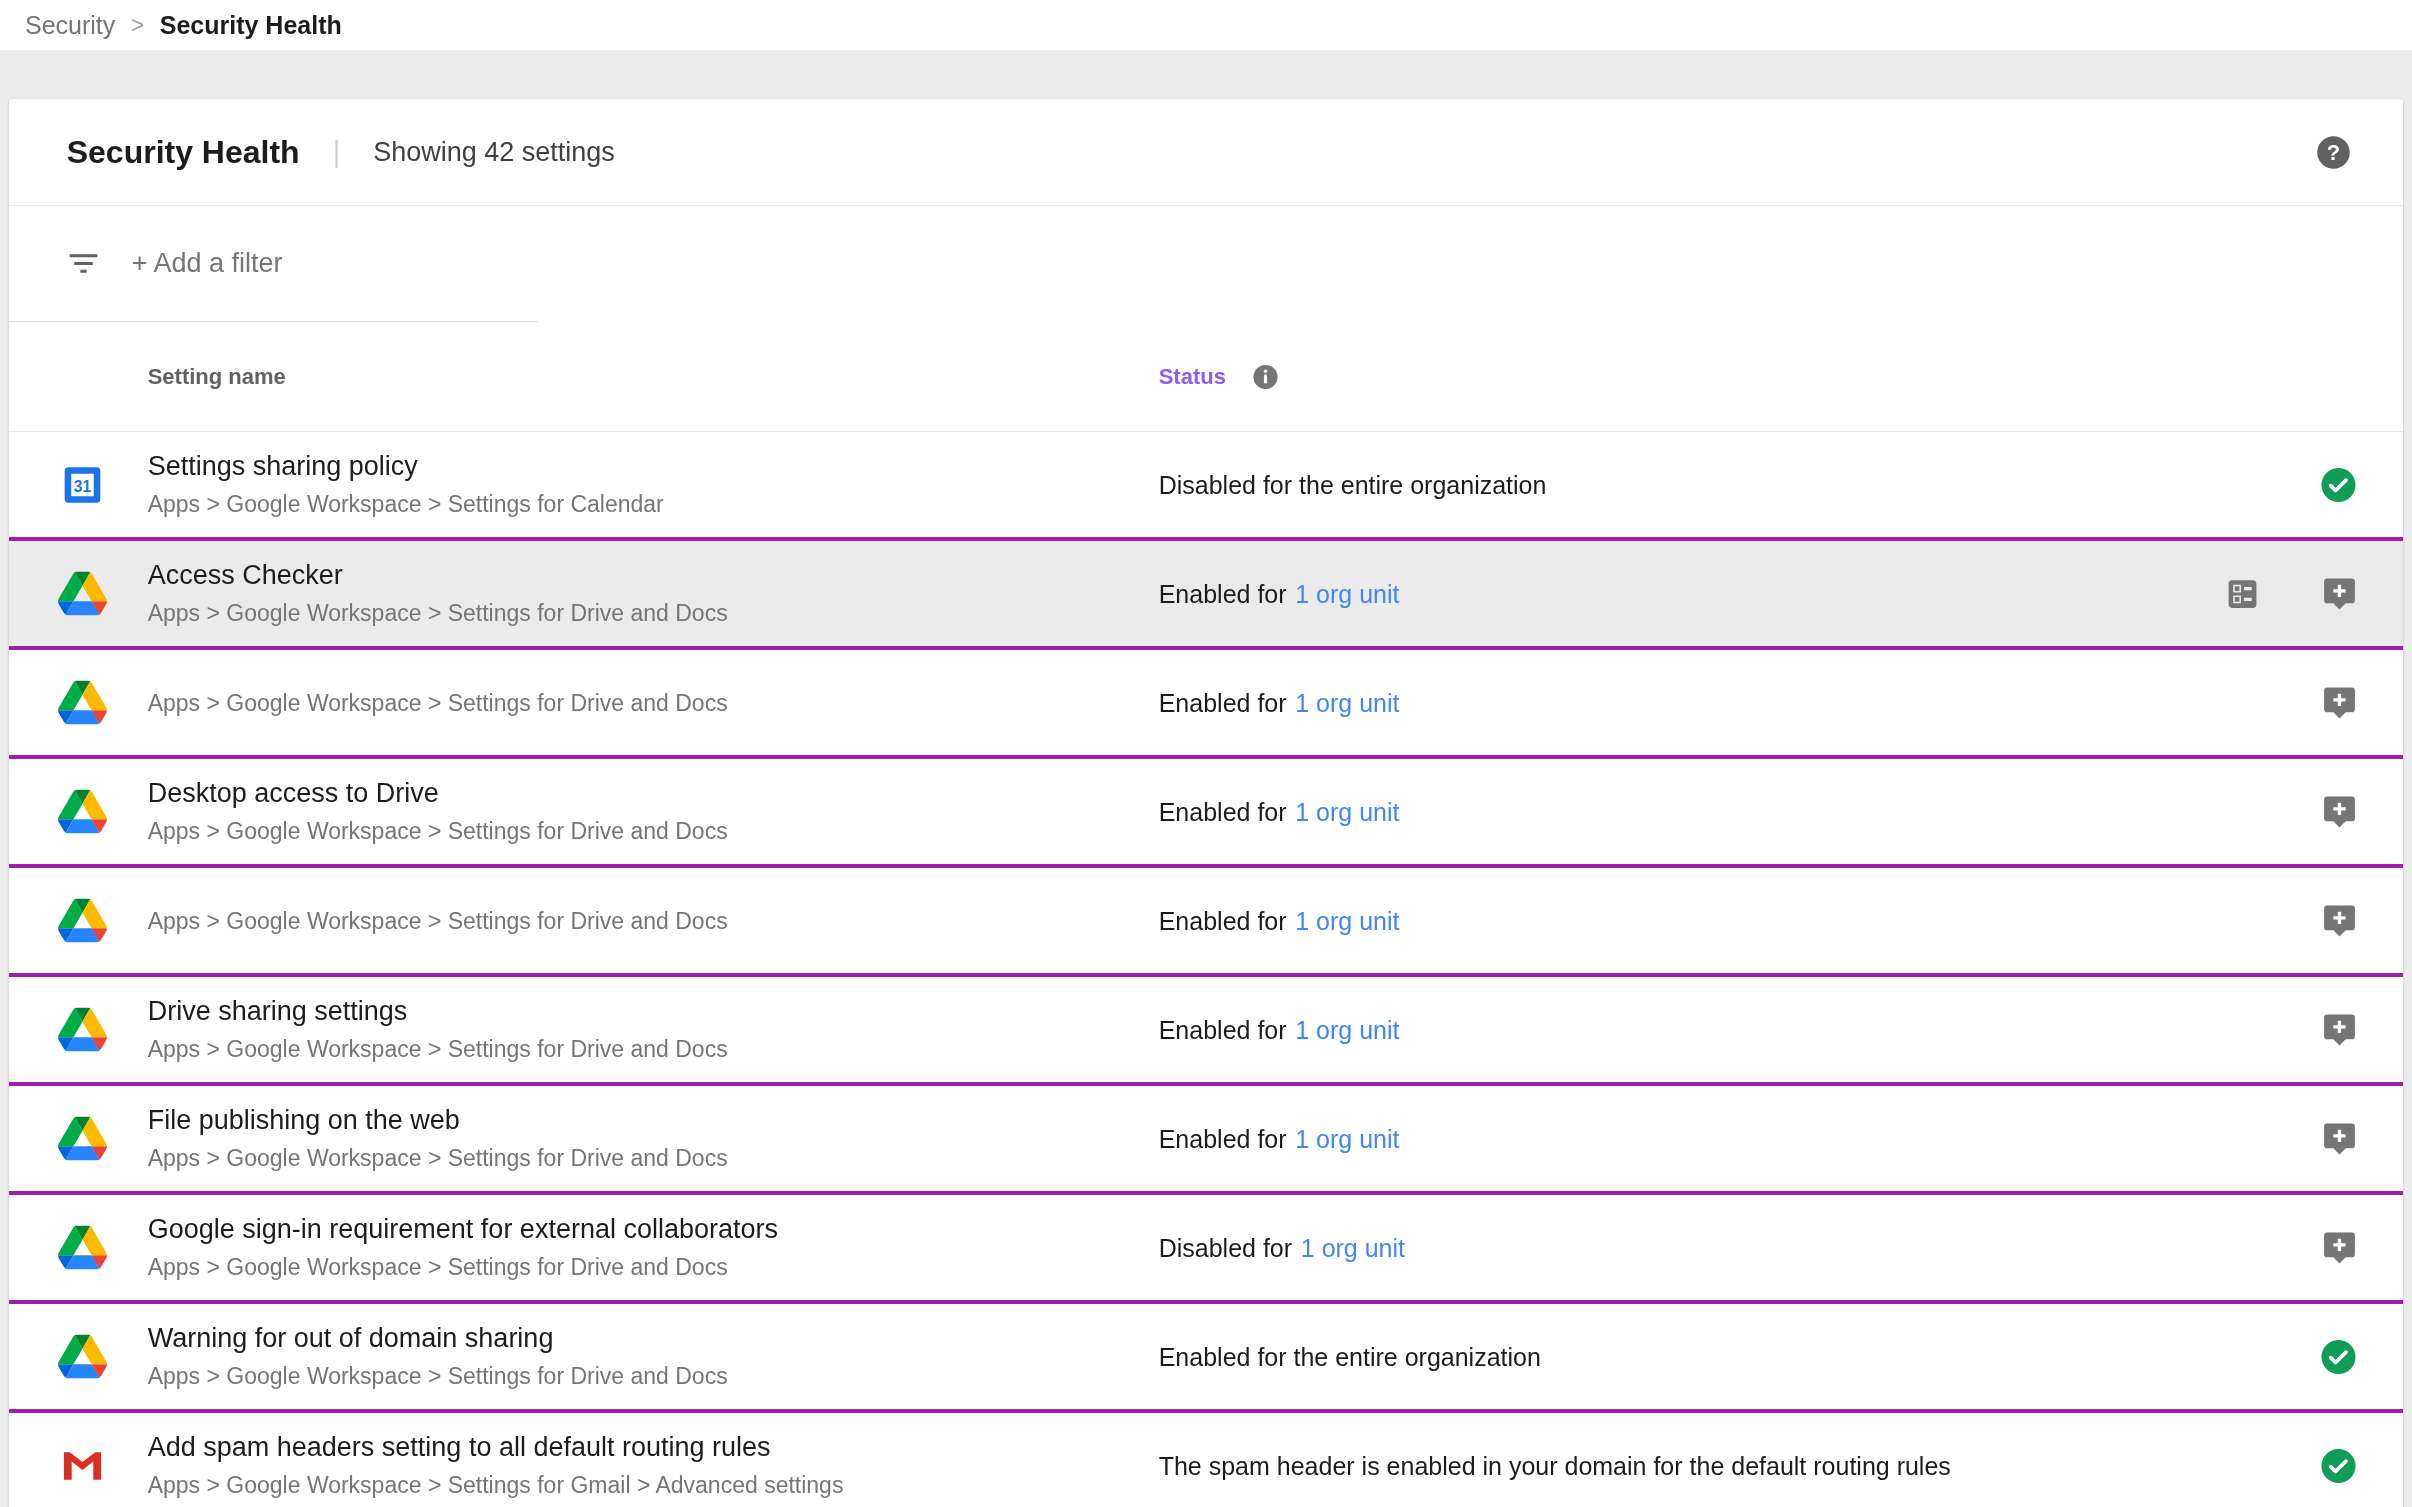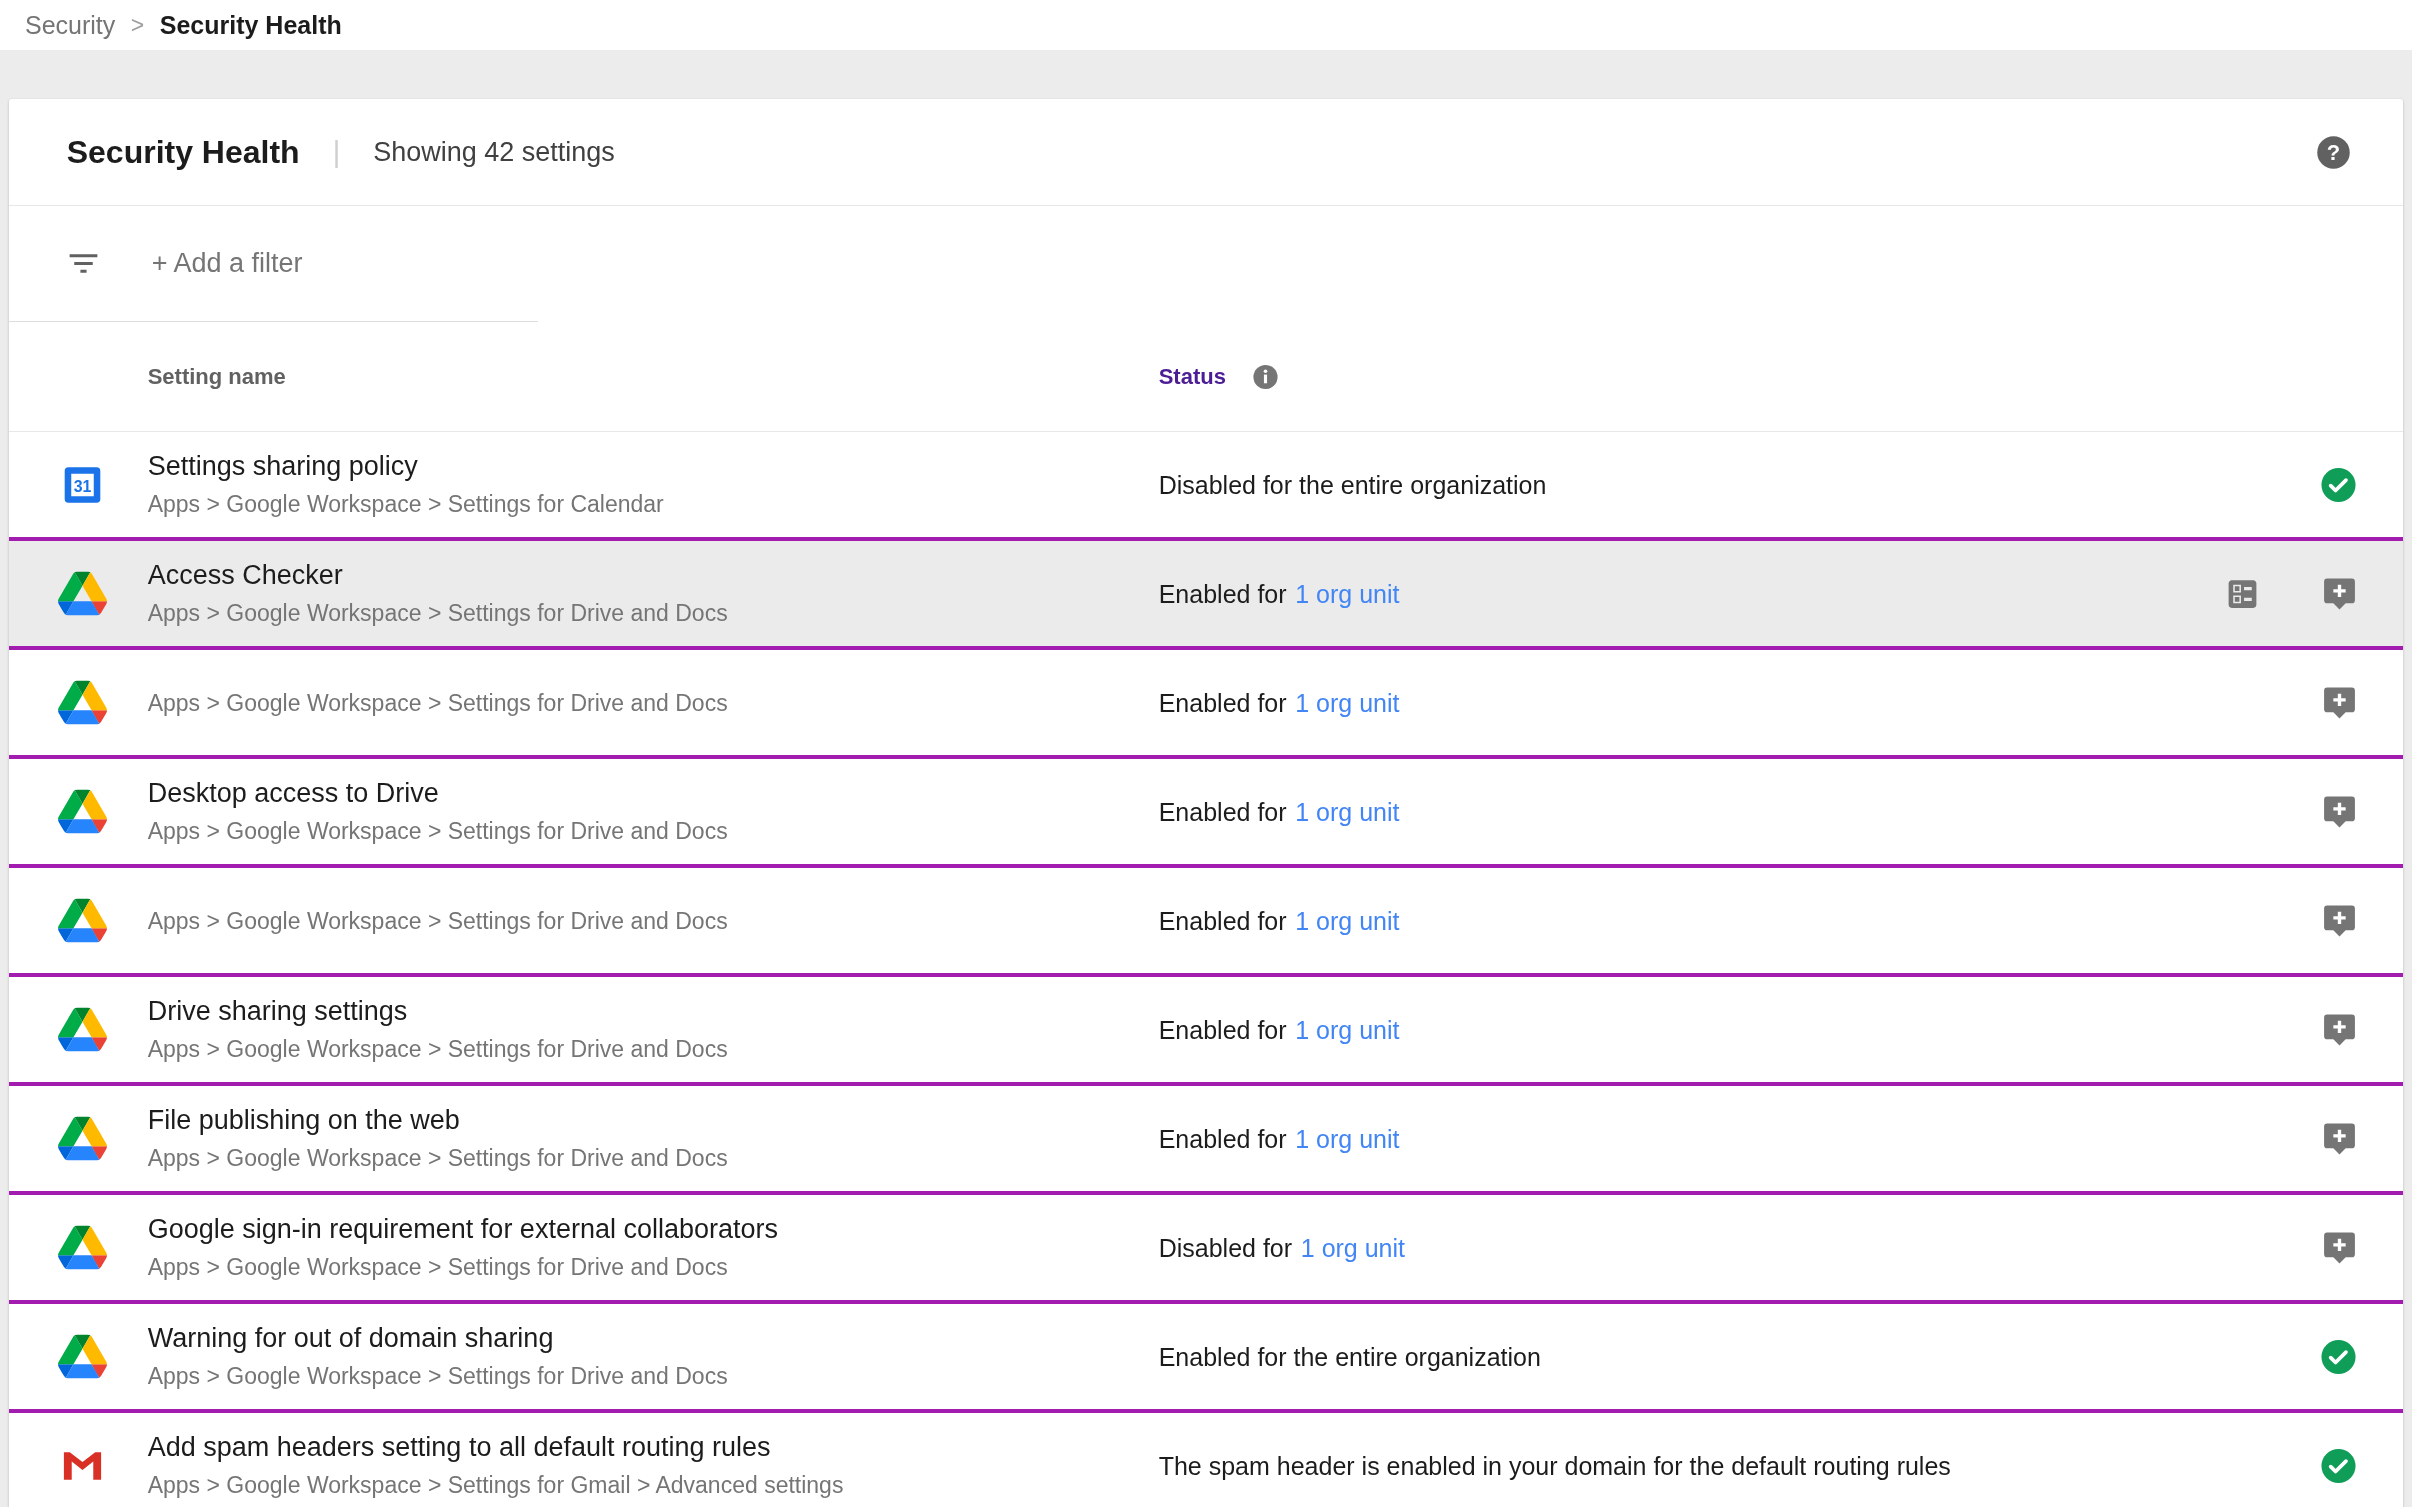--- a/index.html
+++ b/index.html
@@ -52,40 +52,40 @@
   .help-btn { margin-left: auto; display: flex; cursor: pointer; }
 
   
   .filter-row {
     height: 115px;
     display: flex;
     align-items: center;
     padding-left: 56px;
   }
   .filter-icon { display: flex; cursor: pointer; }
-  .add-filter { font-size: 27px; color: #757575; margin-left: 50px; cursor: pointer; }
+  .add-filter { font-size: 27px; color: #757575; margin-left: 30px; cursor: pointer; }
   .filter-divider {
     width: 529px;
     border-bottom: 1px solid #dedede;
   }
 
   
   .thead {
     height: 110px;
     position: relative;
     border-bottom: 1px solid #e7e7e7;
   }
   .col-setting {
     position: absolute; left: 139px; top: 50%; transform: translateY(-50%);
     font-size: 22px; font-weight: bold; color: #616161;
   }
   .col-status {
     position: absolute; left: 1150px; top: 50%; transform: translateY(-50%);
     display: flex; align-items: center; gap: 25px;
-    font-size: 22px; font-weight: bold; color: #4c1d95;
+    font-size: 22px; font-weight: bold; color: #8b5cf6;
   }
   .info-btn { display: flex; cursor: pointer; }
 
   
   .row {
     height: 109px;
     position: relative;
     border-bottom: 4px solid #a21caf;
     background: #ffffff;
     cursor: pointer;

